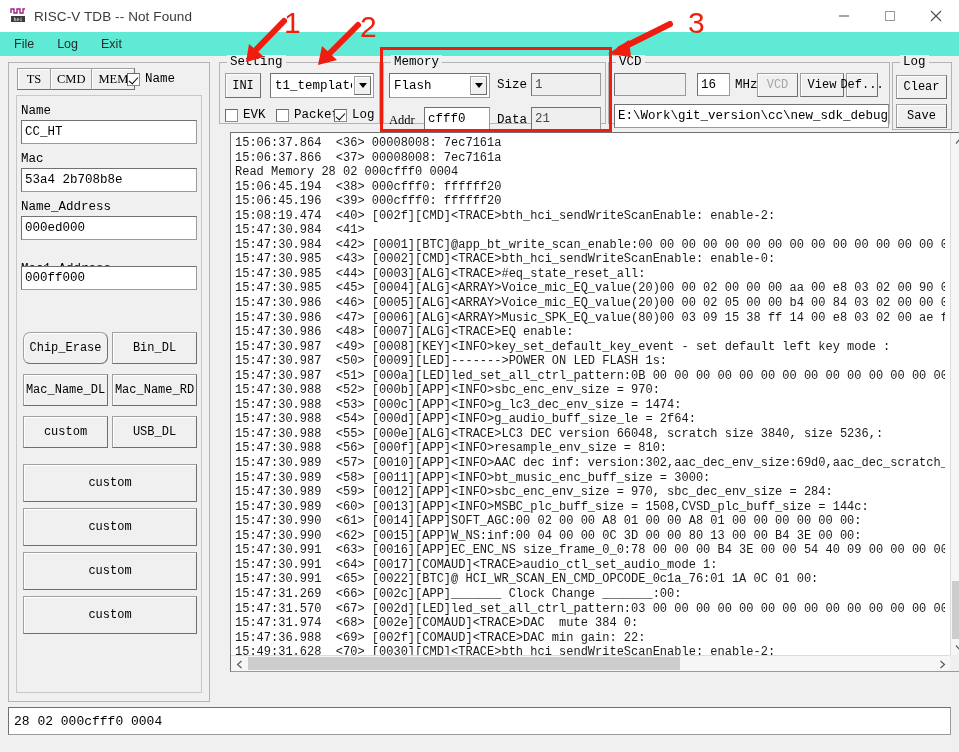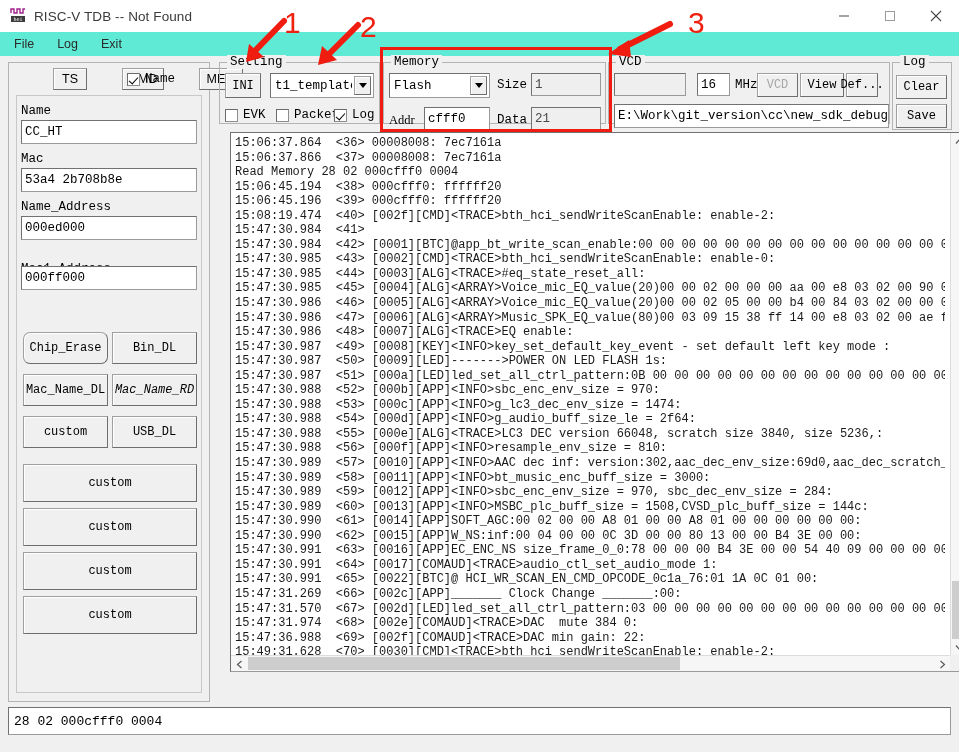--- a/index.html
+++ b/index.html
@@ -197,26 +197,25 @@
     display: flex; align-items: center;
   }
   .tab-btn {
     height: 22px; min-width: 34px;
     padding: 0 6px;
     background: #f0f0f0;
     border: 1px solid #a0a0a0;
     border-right-color: #6e6e6e;
     border-bottom-color: #6e6e6e;
     box-shadow: inset 1px 1px 0 #ffffff;
-    font-family: Liberation Sans, sans-serif;
+    font-family: Liberation Serif, serif;
     font-size: 12.5px;
     display: flex; align-items: center; justify-content: center;
     box-sizing: border-box;
     margin-right: -1px;
-    margin-left: 36px;
   }
   .left-inner {
     position: absolute;
     left: 7px; top: 32px;
     width: 186px; height: 598px;
     border: 1px solid #c8c8c8;
     background: #f0f0f0;
     box-sizing: border-box;
   }
   .form-label {
@@ -385,21 +384,21 @@
 
       <div class="form-label" style="left:4px; top:104px;">Name_Address</div>
       <div class="field" style="position:absolute; left:4px; top:120px; width:176px; height:24px;">000ed000</div>
 
       <div class="form-label" style="left:4px; top:154px;margin-top:12px;">Mac1_Address</div>
       <div class="field" style="position:absolute; left:4px; top:170px; width:176px; height:24px;">000ff000</div>
 
       <div class="btn" style="position:absolute; left:6px;  top:236px; width:85px; height:32px;border-radius:7px;">Chip_Erase</div>
       <div class="btn" style="position:absolute; left:95px; top:236px; width:85px; height:32px;">Bin_DL</div>
       <div class="btn" style="position:absolute; left:6px;  top:278px; width:85px; height:32px;">Mac_Name_DL</div>
-      <div class="btn" style="position:absolute; left:95px; top:278px; width:85px; height:32px;font-style:italic;">Mac_Name_RD</div>
+      <div class="btn" style="position:absolute; left:95px; top:278px; width:85px; height:32px;">Mac_Name_RD</div>
       <div class="btn" style="position:absolute; left:6px;  top:320px; width:85px; height:32px;">custom</div>
       <div class="btn" style="position:absolute; left:95px; top:320px; width:85px; height:32px;">USB_DL</div>
 
       <div class="btn" style="position:absolute; left:6px; top:368px; width:174px; height:38px;">custom</div>
       <div class="btn" style="position:absolute; left:6px; top:412px; width:174px; height:38px;">custom</div>
       <div class="btn" style="position:absolute; left:6px; top:456px; width:174px; height:38px;">custom</div>
       <div class="btn" style="position:absolute; left:6px; top:500px; width:174px; height:38px;">custom</div>
     </div>
   </div>
 

